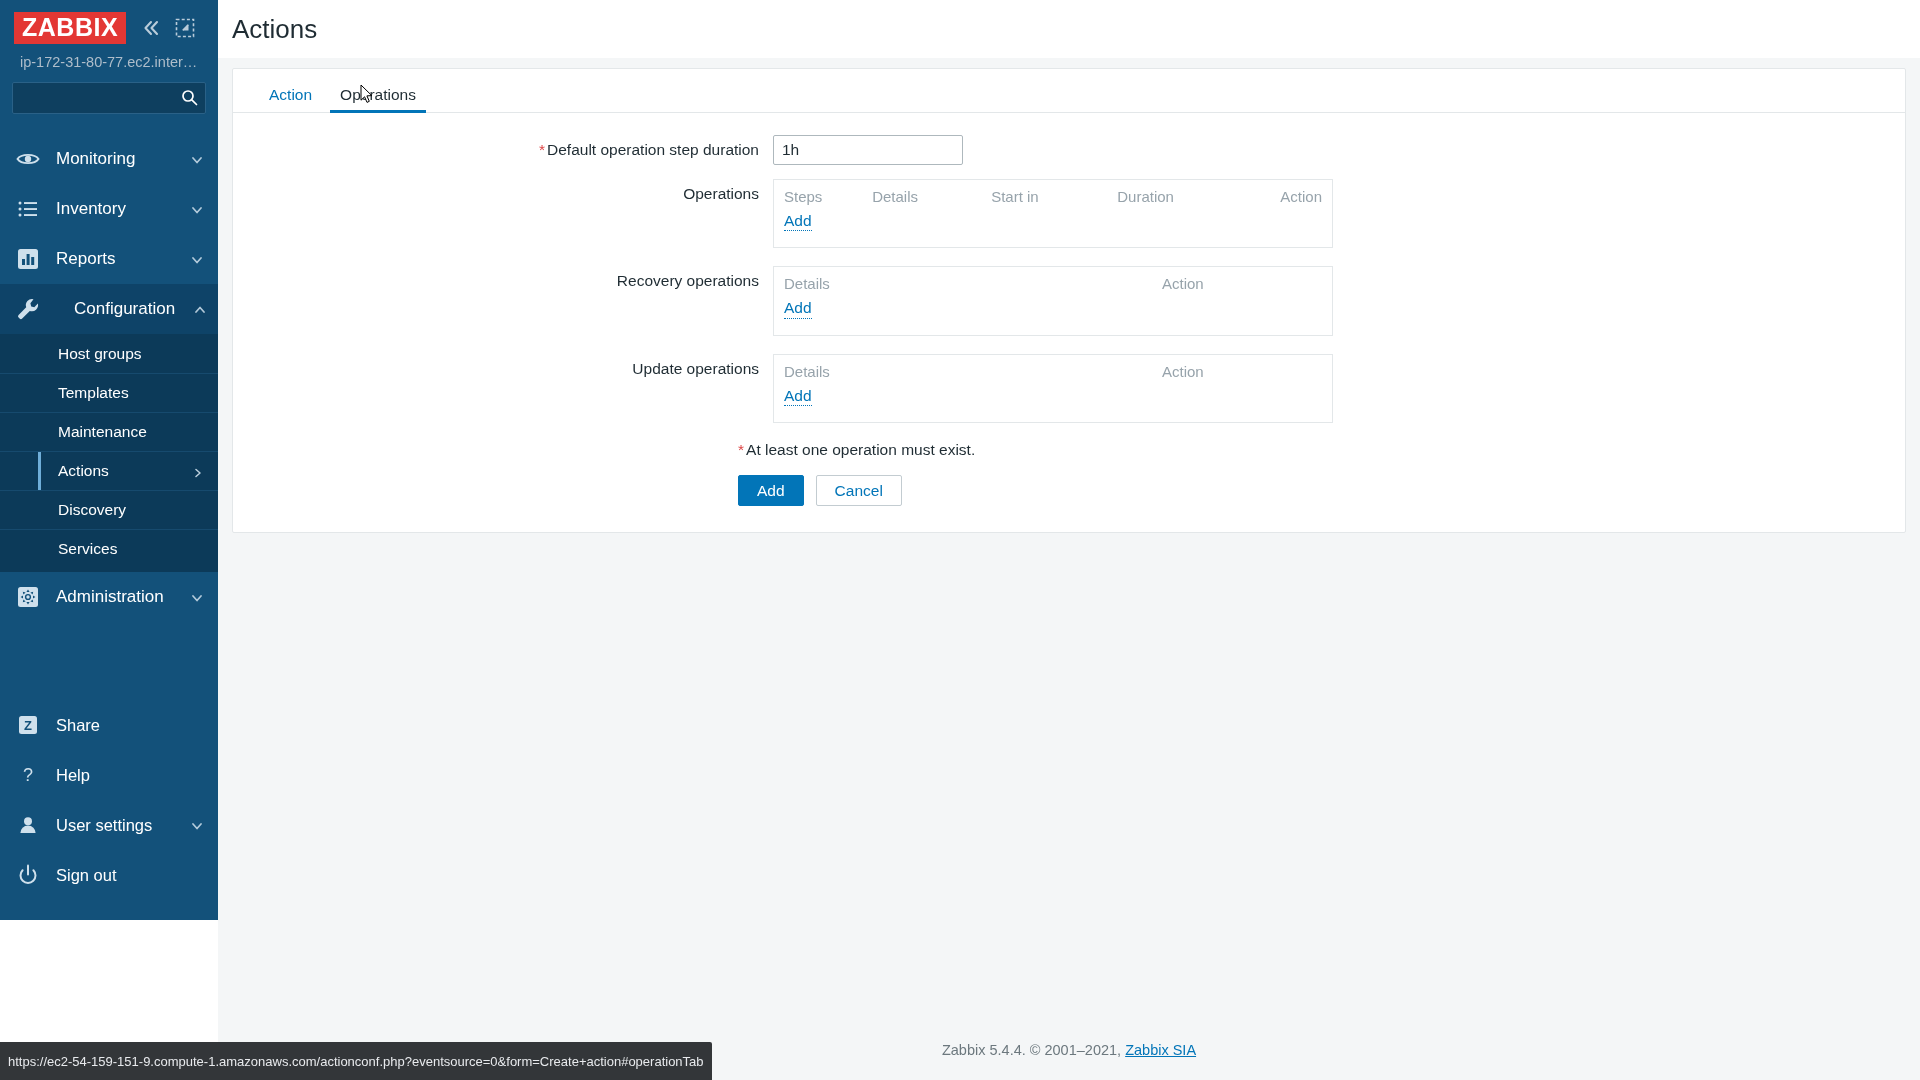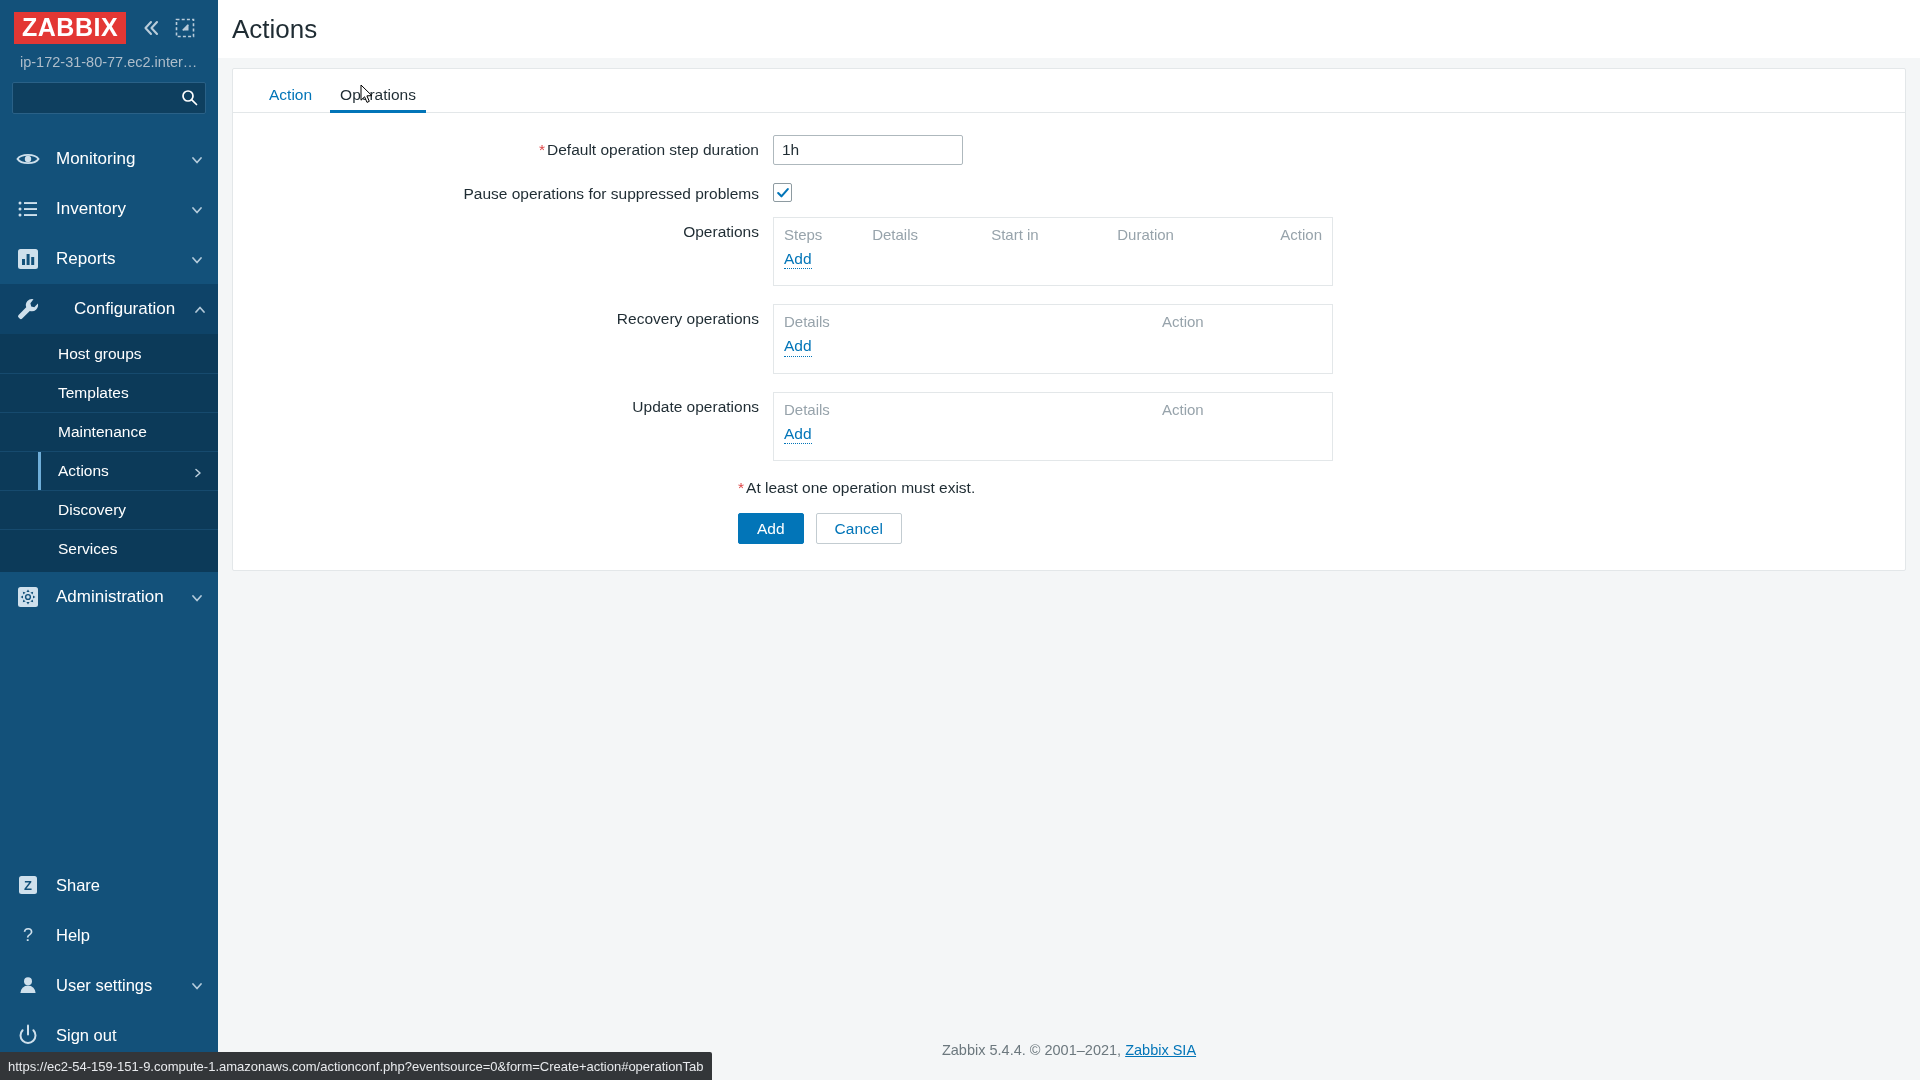--- a/index.html
+++ b/index.html
@@ -6,21 +6,21 @@
   html, body {
     width: 1920px; height: 1080px;
     font-family: "Liberation Sans", sans-serif;
     overflow: hidden;
     background: #ffffff;
   }
   #app { position: relative; width: 1920px; height: 1080px; display: flex; }
 
   
   .sidebar {
-    width: 218px; height: 1080px;
+    width: 218px; height: 920px;
     background: #13517a;
     position: relative;
     flex: 0 0 218px;
     display: flex; flex-direction: column;
   }
   .sb-top { padding: 0; }
   .logo-row {
     display: flex; align-items: center;
     padding: 10px 12px 6px 14px;
     height: 52px;
@@ -265,21 +265,21 @@
     font-size: 14.5px;
     color: #6c787e;
     padding-bottom: 22px;
   }
   .footer a { color: #0275b8; text-decoration: underline; }
 
   
   .statusbar {
     position: absolute;
     left: 0; bottom: 0;
-    height: 28px;
+    height: 38px;
     background: #333639;
     color: #e8eaed;
     font-size: 13px;
     display: flex; align-items: center;
     padding: 0 8px;
     border-top-right-radius: 2px;
     white-space: nowrap;
     z-index: 50;
   }
 
@@ -518,28 +518,20 @@
 
       <div class="form-body">
 
         <div class="frow">
           <div class="flabel">
             <span class="req">*</span><span>Default operation step duration</span>
           </div>
           <input class="finput" type="text" value="1h" style="">
         </div>
 
-        <div class="frow">
-          <div class="flabel">Pause operations for suppressed problems</div>
-          <span class="chk">
-            <svg viewBox="0 0 16 16" width="14" height="14">
-                <polyline points="2.5,8 6.2,11.8 13.5,3.6" fill="none" stroke="#0275b8" stroke-width="2.4" stroke-linecap="round" stroke-linejoin="round"></polyline>
-              </svg>
-          </span>
-        </div>
 
         <div class="frow ops">
           <div class="flabel">Operations</div>
           <div class="optable">
             <div class="op-head">
               <div class="c" style="width:100px">Steps</div>
               <div class="c" style="width:135px">Details</div>
               <div class="c" style="width:143px">Start in</div>
               <div class="c" style="width:185px">Duration</div>
               <div class="c">Action</div>

